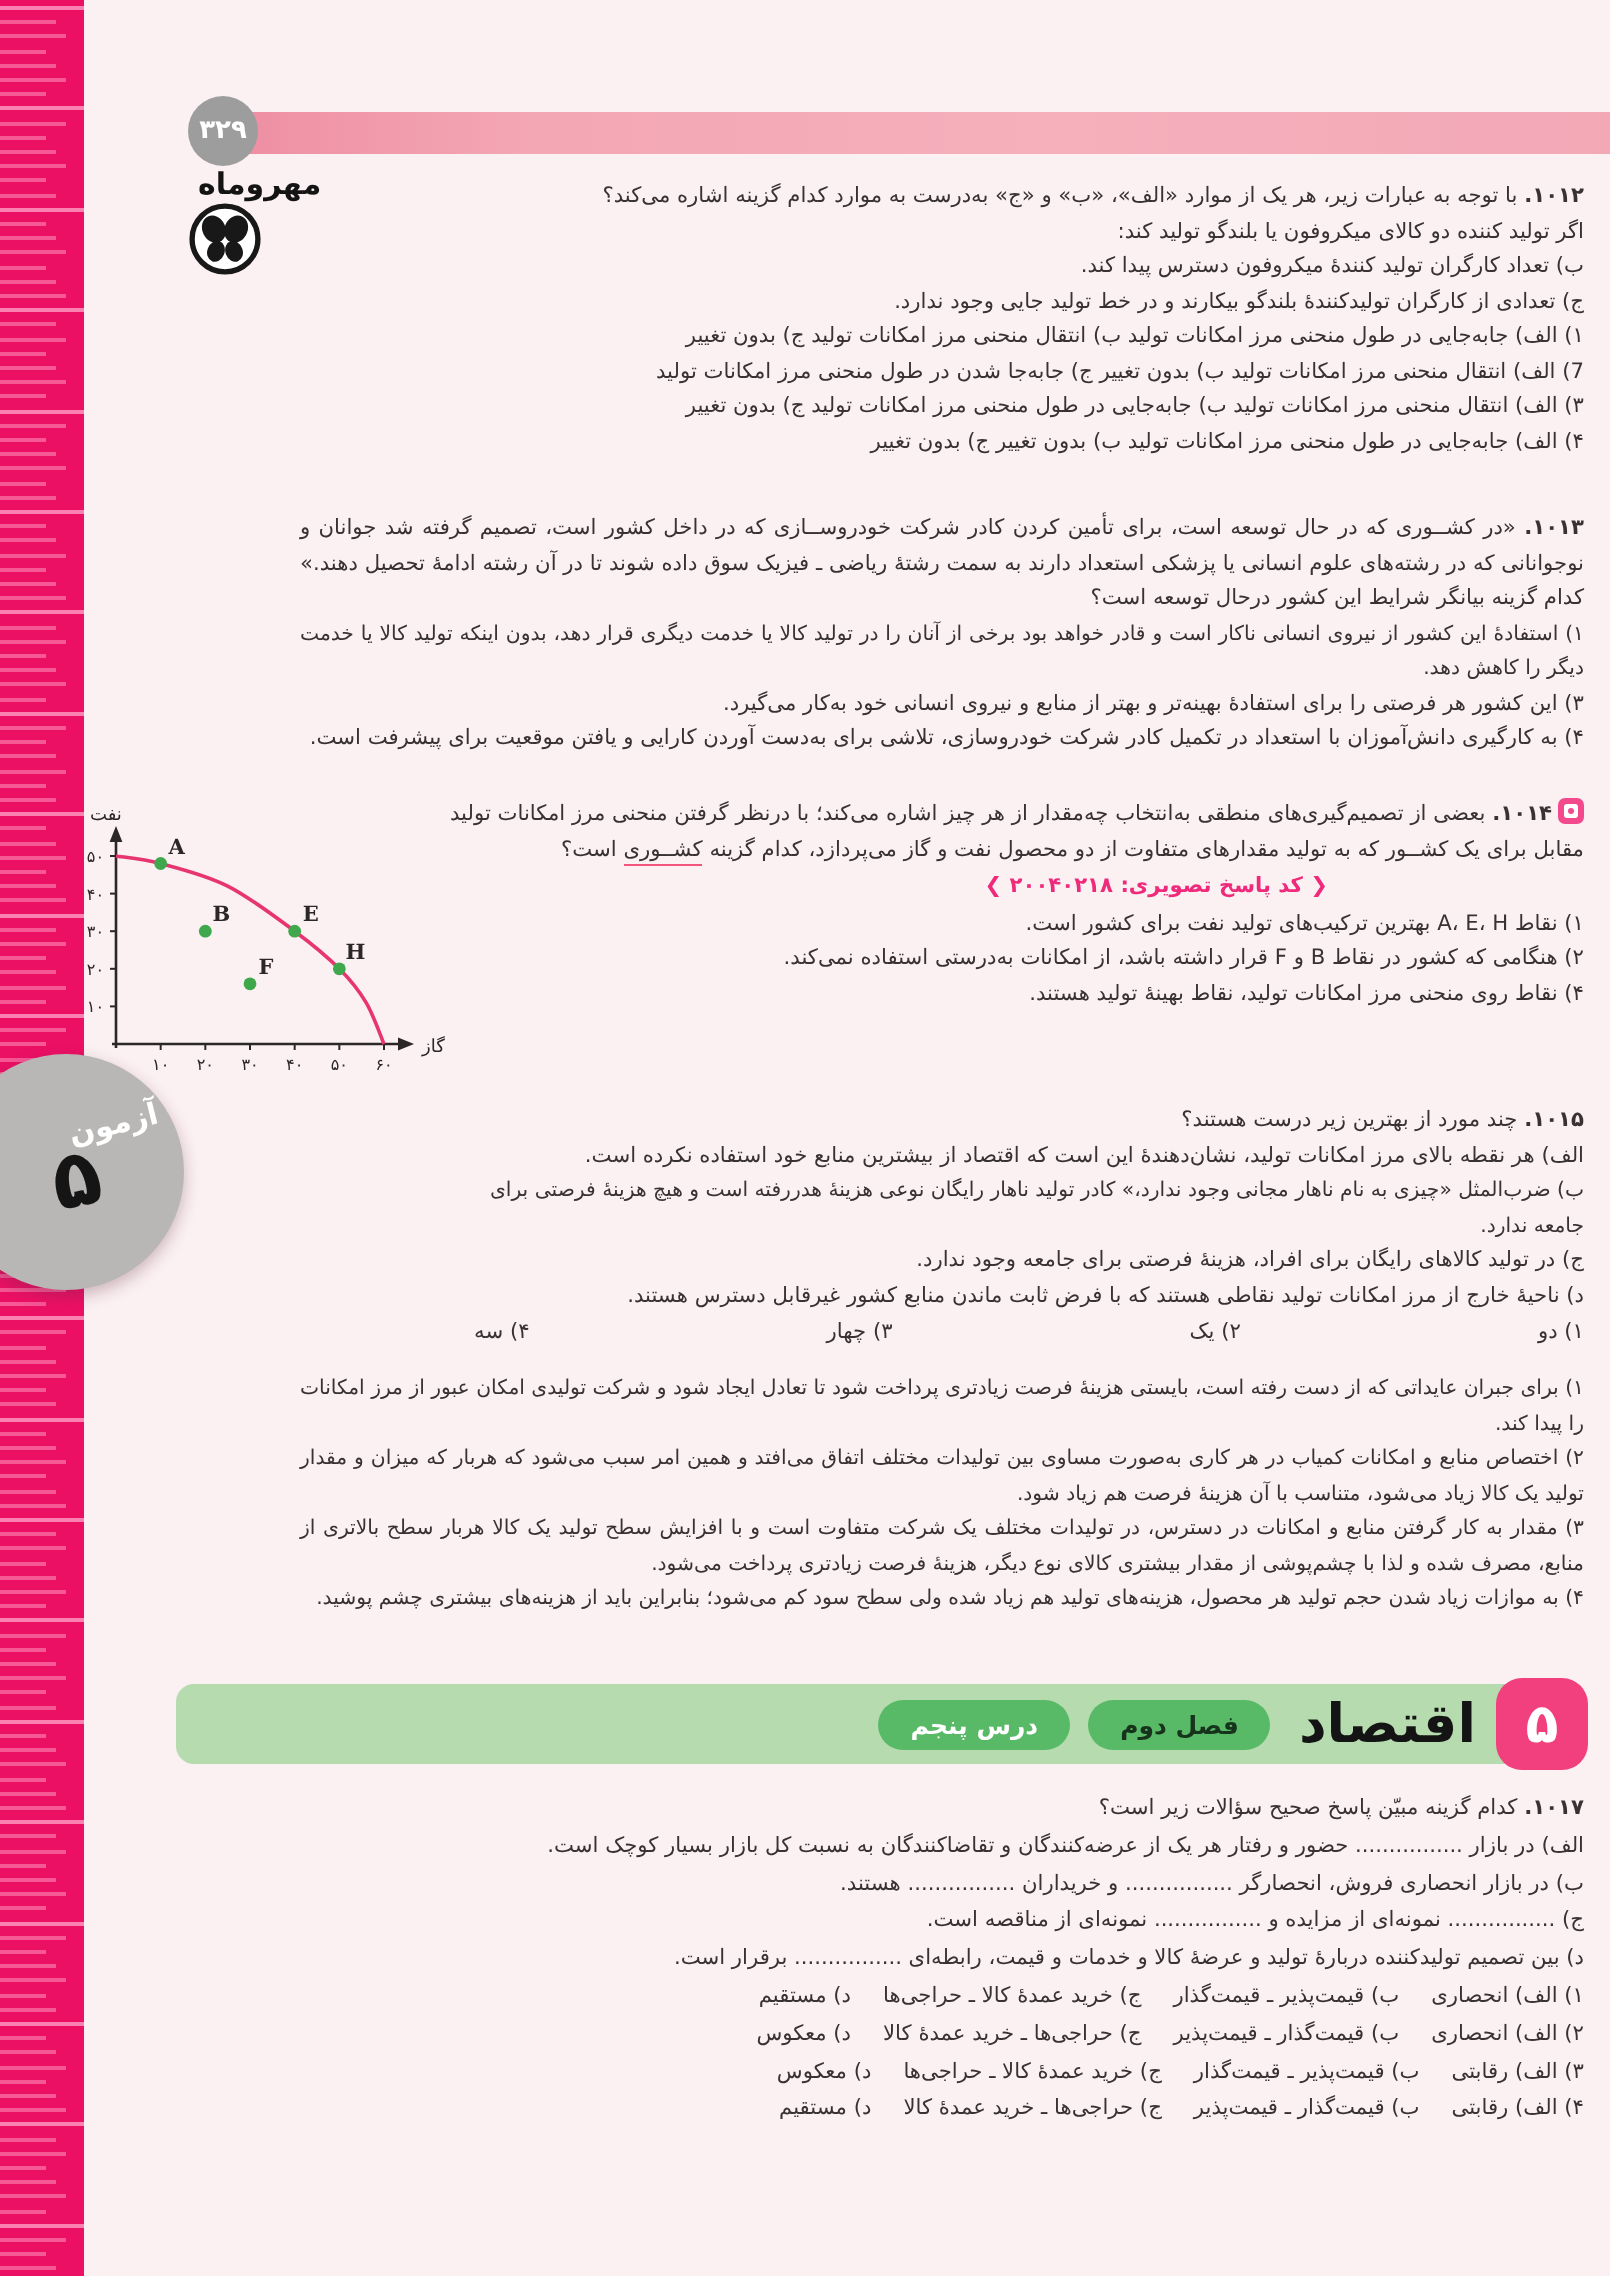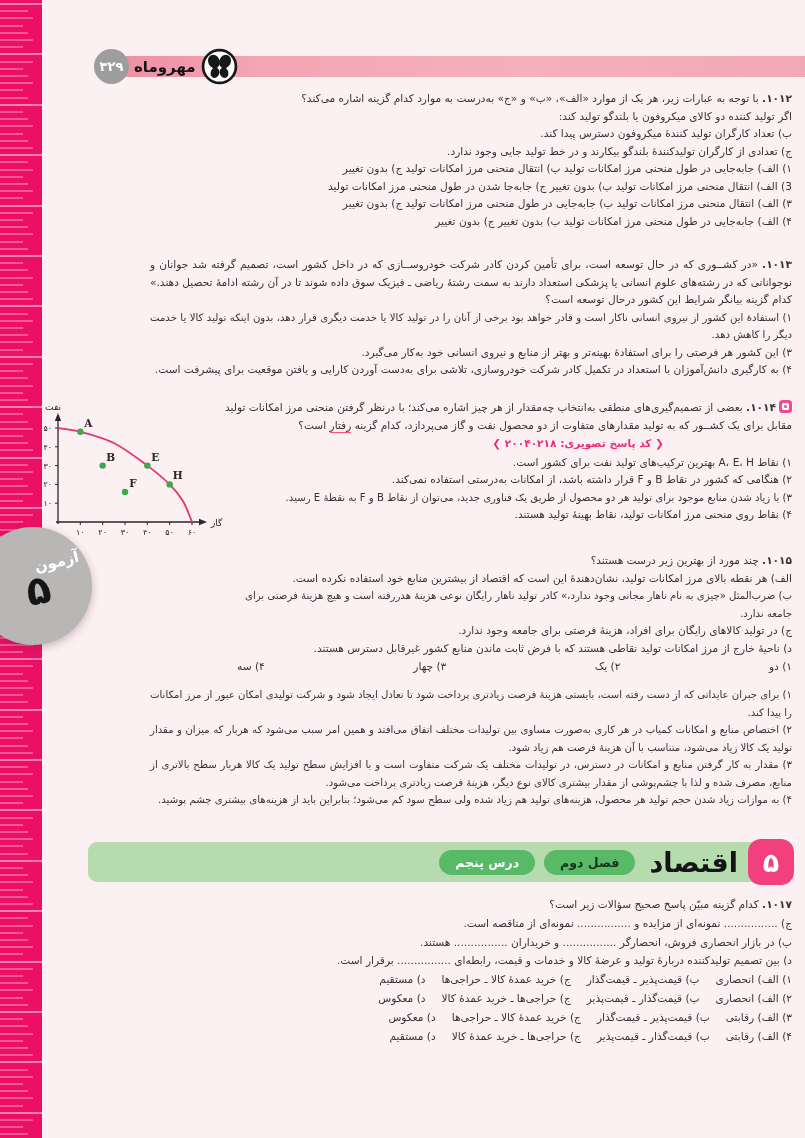--- a/index.html
+++ b/index.html
@@ -5,21 +5,21 @@
   html,body{margin:0;padding:0;background:#fbf0f2;}
   body{position:relative;width:805px;height:1138px;overflow:hidden;
        font-family:"DejaVu Sans",sans-serif;color:#393234;}
   
   .sidebar{position:absolute;left:0;top:0;width:42px;height:1138px;background:#ec1065;z-index:1;}
   .stripe{position:absolute;left:0;height:2px;background:#ff9dc6;}
   
   .ribbon{position:absolute;left:108px;right:0;top:56px;height:21px;z-index:2;
           background:linear-gradient(90deg,#ee8da2,#f3a6b3 22%,#f5b0bc 60%,#f3a8b6);
           border-radius:4px 0 0 4px;}
-  .brand{position:absolute;left:94px;top:48px;display:flex;align-items:center;z-index:3;}
+  .brand{position:absolute;left:94px;top:48px;display:flex;z-index:3;flex-direction:column;}
   .pagenum{width:35px;height:35px;border-radius:50%;background:#9d9d9d;color:#fff;
            font-weight:bold;font-size:13px;display:flex;align-items:center;justify-content:center;}
   .brandname{font-size:15px;font-weight:bold;color:#141414;margin:0 5px;direction:rtl;}
   .butterfly{width:37px;height:37px;display:block;}
   
   .q{position:absolute;right:13px;left:150px;font-size:10.6px;line-height:17.5px;
      direction:rtl;text-align:right;z-index:2;}
   .qnum{font-weight:bold;}
   .just{text-align:justify;}
   .tight{font-size:10.15px;}
@@ -241,21 +241,21 @@
 </div>
 
 <div class="q" id="q1012">
   <div><span class="qnum">۱۰۱۲.</span> <span>با توجه به عبارات زیر، هر یک از موارد «الف»، «ب» و «ج» به‌درست به موارد کدام گزینه اشاره می‌کند؟</span></div>
   <div>اگر تولید کننده دو کالای میکروفون یا بلندگو تولید کند:</div>
   <div class="ab">
     <span>ب) تعداد کارگران تولید کنندهٔ میکروفون دسترس پیدا کند.</span>
   </div>
   <div>ج) تعدادی از کارگران تولیدکنندهٔ بلندگو بیکارند و در خط تولید جایی وجود ندارد.</div>
   <div>۱) الف) جابه‌جایی در طول منحنی مرز امکانات تولید ب) انتقال منحنی مرز امکانات تولید ج) بدون تغییر</div>
-  <div>3) الف) انتقال منحنی مرز امکانات تولید ب) بدون تغییر ج) جابه‌جا شدن در طول منحنی مرز امکانات تولید</div>
+  <div>7) الف) انتقال منحنی مرز امکانات تولید ب) بدون تغییر ج) جابه‌جا شدن در طول منحنی مرز امکانات تولید</div>
   <div>۳) الف) انتقال منحنی مرز امکانات تولید ب) جابه‌جایی در طول منحنی مرز امکانات تولید ج) بدون تغییر</div>
   <div>۴) الف) جابه‌جایی در طول منحنی مرز امکانات تولید ب) بدون تغییر ج) بدون تغییر</div>
 </div>
 
 <div class="q" id="q1013">
   <div class="just"><span class="qnum">۱۰۱۳.</span> <span>«در کشــوری که در حال توسعه است، برای تأمین کردن کادر شرکت خودروســازی که در داخل کشور است، تصمیم گرفته شد جوانان و نوجوانانی که در رشته‌های علوم انسانی یا پزشکی استعداد دارند به سمت رشتهٔ ریاضی ـ فیزیک سوق داده شوند تا در آن رشته ادامهٔ تحصیل دهند.» کدام گزینه بیانگر شرایط این کشور درحال توسعه است؟</span></div>
   <div class="just tight">۱) استفادهٔ این کشور از نیروی انسانی ناکار است و قادر خواهد بود برخی از آنان را در تولید کالا یا خدمت دیگری قرار دهد، بدون اینکه تولید کالا یا خدمت دیگر را کاهش دهد.</div>
   <div>۳) این کشور هر فرصتی را برای استفادهٔ بهینه‌تر و بهتر از منابع و نیروی انسانی خود به‌کار می‌گیرد.</div>
   <div>۴) به کارگیری دانش‌آموزان با استعداد در تکمیل کادر شرکت خودروسازی، تلاشی برای به‌دست آوردن کارایی و یافتن موقعیت برای پیشرفت است.</div>
 </div>
@@ -298,25 +298,24 @@
       <circle cx="125.33333333333333" cy="67.6" r="3.2" fill="#3fa84c"></circle>
       <text x="133.33333333333331" y="62.599999999999994" text-anchor="middle" font-size="10.5" fill="#2b2628" font-family="DejaVu Serif" font-weight="bold">E</text>
       <circle cx="103" cy="93.92" r="3.2" fill="#3fa84c"></circle>
       <text x="111" y="88.92" text-anchor="middle" font-size="10.5" fill="#2b2628" font-family="DejaVu Serif" font-weight="bold">F</text>
       <circle cx="147.66666666666669" cy="86.4" r="3.2" fill="#3fa84c"></circle>
       <text x="155.66666666666669" y="81.4" text-anchor="middle" font-size="10.5" fill="#2b2628" font-family="DejaVu Serif" font-weight="bold">H</text>
     </svg>
 </div>
 
 <div class="q" id="q1014">
-  <div class="just"><span class="vicon"></span><span class="qnum">۱۰۱۴.</span> <span>بعضی از تصمیم‌گیری‌های منطقی به‌انتخاب چه‌مقدار از هر چیز اشاره می‌کند؛ با درنظر گرفتن منحنی مرز امکانات تولید مقابل برای یک کشــور که به تولید مقدارهای متفاوت از دو محصول نفت و گاز می‌پردازد، کدام گزینه</span> <span class="uline">رفتار</span> <span>است؟</span></div>
+  <div class="just"><span class="vicon"></span><span class="qnum">۱۰۱۴.</span> <span>بعضی از تصمیم‌گیری‌های منطقی به‌انتخاب چه‌مقدار از هر چیز اشاره می‌کند؛ با درنظر گرفتن منحنی مرز امکانات تولید مقابل برای یک کشــور که به تولید مقدارهای متفاوت از دو محصول نفت و گاز می‌پردازد، کدام گزینه</span> <span class="uline">کشــوری</span> <span>است؟</span></div>
   <div class="code">❮ کد پاسخ تصویری: ۲۰۰۴۰۲۱۸ ❯</div>
   <div>۱) نقاط A، E، H بهترین ترکیب‌های تولید نفت برای کشور است.</div>
   <div>۲) هنگامی که کشور در نقاط B و F قرار داشته باشد، از امکانات به‌درستی استفاده نمی‌کند.</div>
-  <div class="tight">۳) با زیاد شدن منابع موجود برای تولید هر دو محصول از طریق یک فناوری جدید، می‌توان از نقاط B و F به نقطهٔ E رسید.</div>
   <div>۴) نقاط روی منحنی مرز امکانات تولید، نقاط بهینهٔ تولید هستند.</div>
 </div>
 
 <div class="exam">
   <span class="lbl">آزمون</span>
   <span class="num">۵</span>
 </div>
 
 <div class="q" id="q1015">
   <div><span class="qnum">۱۰۱۵.</span> <span>چند مورد از بهترین زیر درست هستند؟</span></div>
@@ -343,22 +342,23 @@
   <div class="secbadge">
     <span>۵</span>
   </div>
   <span class="sectitle">اقتصاد</span>
   <span class="pill dark">فصل دوم</span>
   <span class="pill light">درس پنجم</span>
 </div>
 
 <div class="q" id="q1017">
   <div><span class="qnum">۱۰۱۷.</span> <span>کدام گزینه مبیّن پاسخ صحیح سؤالات زیر است؟</span></div>
+  <div>الف) در بازار ................ حضور و رفتار هر یک از عرضه‌کنندگان و تقاضاکنندگان به نسبت کل بازار بسیار کوچک است.</div>
+  <div>ب) در بازار انحصاری فروش، انحصارگر ................ و خریداران ................ هستند.</div>
   <div>ج) ................ نمونه‌ای از مزایده و ................ نمونه‌ای از مناقصه است.</div>
-  <div>ب) در بازار انحصاری فروش، انحصارگر ................ و خریداران ................ هستند.</div>
   <div>د) بین تصمیم تولیدکننده دربارهٔ تولید و عرضهٔ کالا و خدمات و قیمت، رابطه‌ای ................ برقرار است.</div>
   <div class="segrow">
     <span>۱) الف) انحصاری</span>
     <span>ب) قیمت‌پذیر ـ قیمت‌گذار</span>
     <span>ج) خرید عمدهٔ کالا ـ حراجی‌ها</span>
     <span>د) مستقیم</span>
   </div>
   <div class="segrow">
     <span>۲) الف) انحصاری</span>
     <span>ب) قیمت‌گذار ـ قیمت‌پذیر</span>

